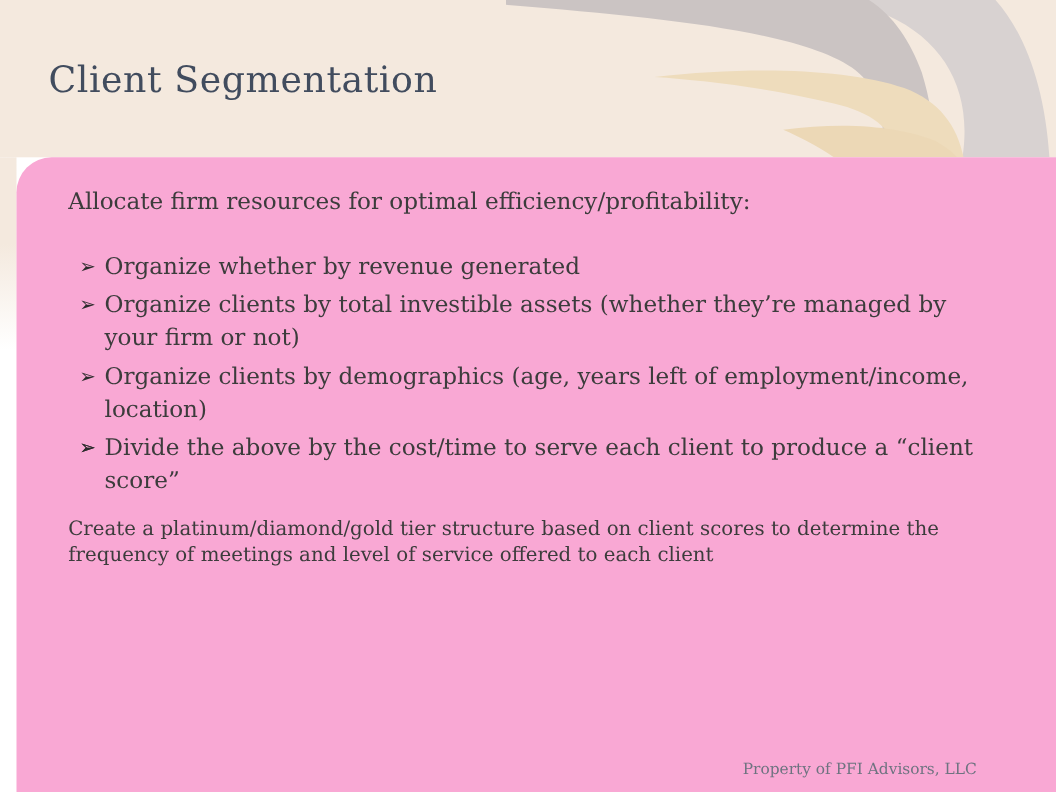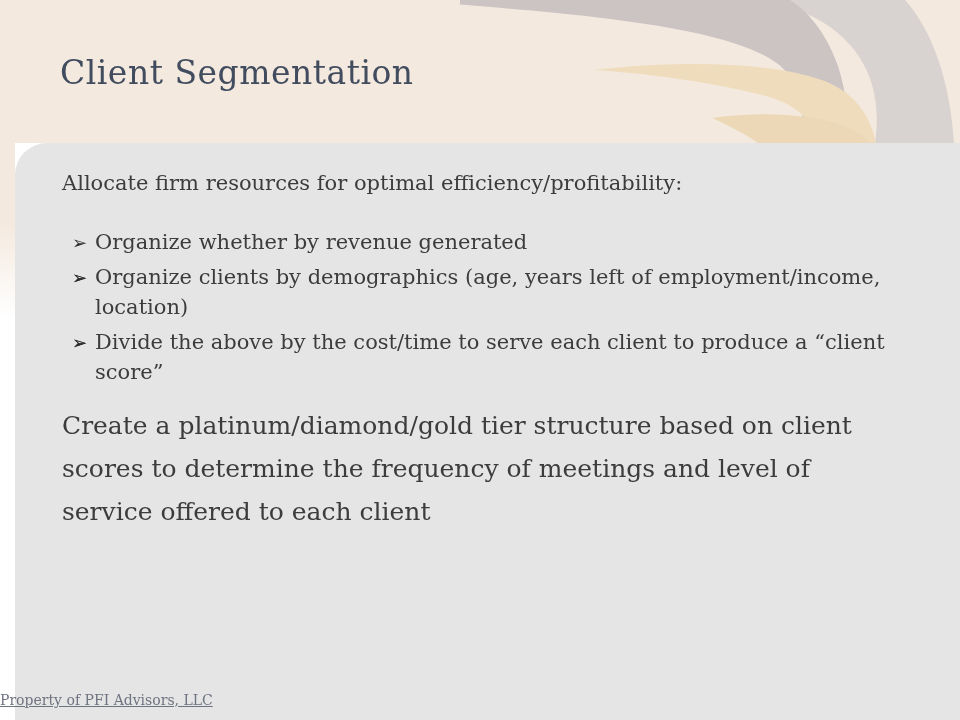--- a/index.html
+++ b/index.html
@@ -26,33 +26,33 @@
     width: 15px; height: 175px;
     background: linear-gradient(to bottom, #f4e9de 0%, #f4e9de 45%, rgba(244,233,222,0) 100%);
   }
   .wing {
     position: absolute;
     top: 0; right: 0;
     width: 500px; height: 143px;
   }
   .page-title {
     position: absolute;
-    top: 54px; left: 60px;
+    top: 54px; left: 44px;
     font-size: 33px;
     line-height: 38px;
     color: #414c5e;
     letter-spacing: 0.5px;
     white-space: nowrap;
   }
   
   .content-panel {
     position: absolute;
     top: 143px; left: 15px;
     right: 0; bottom: 0;
-    background: #e5e5e5;
+    background: #f9a8d4;
     border-top-left-radius: 32px;
     padding: 0 60px 0 47px;
     box-sizing: border-box;
     color: #3c3c3c;
   }
   .lead-text {
     margin: 25px 0 0 0;
     font-size: 21px;
     line-height: 30px;
   }
@@ -70,31 +70,30 @@
   .bullet-item + .bullet-item { margin-top: 5px; }
   .bullet-marker {
     position: absolute;
     left: 10px; top: 1px;
     font-family: "DejaVu Sans", sans-serif;
     font-size: 18px;
     color: #2b2b2b;
   }
   .closing-text {
     margin: 17px 0 0 0;
-    font-size: 25px;
-    line-height: 43px;
+    font-size: 18px;
+    line-height: 24px;
   }
   .footer-text {
     position: absolute;
     left: 0; bottom: 12px;
     width: 888px;
-    text-align: left;
+    text-align: right;
     font-size: 14px;
     color: #6e7380;
-    text-decoration: underline;
   }
 </style>
 </head>
 <body>
 
 <div class="slide">
 
   <div class="header-band">
     <svg class="wing" viewBox="0 0 500 143" preserveAspectRatio="none" xmlns="http://www.w3.org/2000/svg">
       <path fill="#d8d2d1" d="M300,0 L445,0 C472,30 490,80 494,143 L415,143 C424,84 400,38 347,14 Z"></path>
@@ -111,20 +110,21 @@
   <div class="content-panel">
     <p class="lead-text">Allocate firm resources for optimal efficiency/profitability:</p>
 
     <ul class="bullet-list">
       <li class="bullet-item">
         <span class="bullet-marker">➢</span>
         <span>Organize whether by revenue generated</span>
       </li>
       <li class="bullet-item">
         <span class="bullet-marker">➢</span>
+        <span>Organize clients by total investible assets (whether they’re managed by your firm or not)</span>
       </li>
       <li class="bullet-item">
         <span class="bullet-marker">➢</span>
         <span>Organize clients by demographics (age, years left of employment/income, location)</span>
       </li>
       <li class="bullet-item">
         <span class="bullet-marker">➢</span>
       </li>
       <li class="bullet-item">
         <span class="bullet-marker">➢</span>

